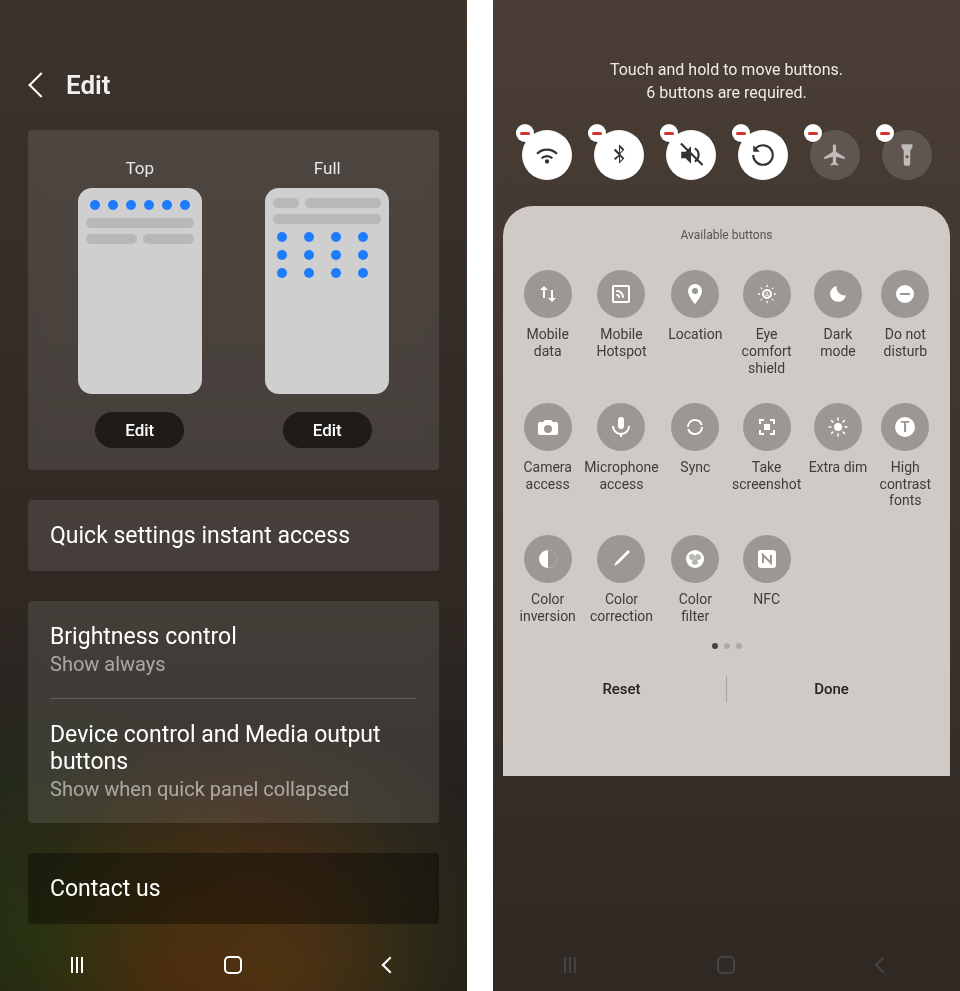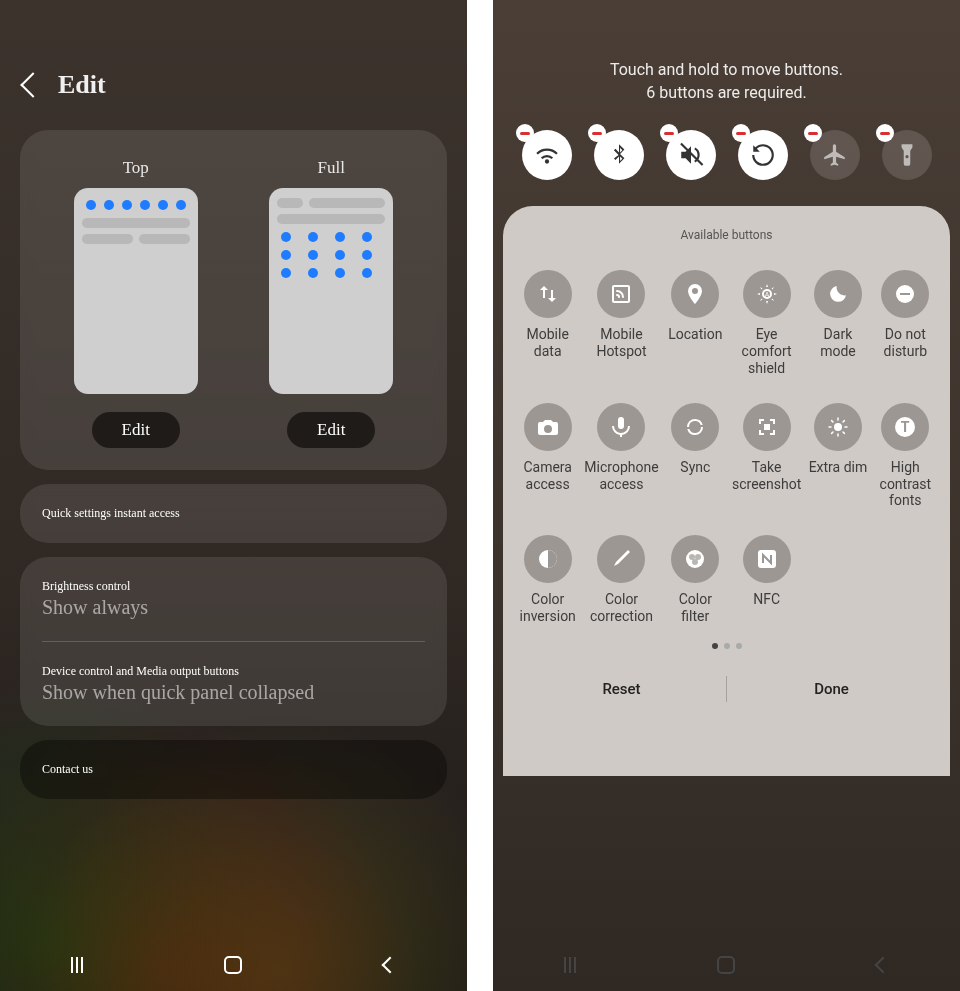--- a/index.html
+++ b/index.html
@@ -10,55 +10,54 @@
   .gap { width: 26px; height: 991px; background: #fff; }
 
   
   .phone.left {
     background:
       radial-gradient(circle at 10% 95%, rgba(0,128,0,0.25), transparent 25%),
       radial-gradient(circle at 35% 98%, rgba(200,0,0,0.25), transparent 25%),
       radial-gradient(circle at 60% 98%, rgba(200,200,0,0.18), transparent 25%),
       linear-gradient(180deg, #3c332d 0%, #2f2823 60%, #1e1a18 100%);
     color: #f0f0f0;
-    padding: 0 20px;
-    font-family: Liberation Serif, serif;
+    padding: 0 28px;
   }
   .phone.right {
     background: linear-gradient(180deg, #4a3e36 0%, #3b322b 60%, #2f2823 100%);
     color: #f0f0f0;
   }
 
   
   .left-header { display: flex; align-items: center; gap: 16px; padding: 70px 0 30px 4px; }
   .back-chevron { width: 18px; height: 18px; border-left: 2.5px solid #fff; border-bottom: 2.5px solid #fff; transform: rotate(45deg); }
   .left-header h1 { font-size: 26px; font-weight: 600; }
 
-  .card { background: rgba(255,255,255,0.10); border-radius: 28px; margin-bottom: 14px; backdrop-filter: blur(6px); }
+  .card { background: rgba(255,255,255,0.10); border-radius: 4px; margin-bottom: 30px; backdrop-filter: blur(6px); }
 
   .previews { display: flex; justify-content: space-around; padding: 28px 18px 22px; }
   .prev-col { display: flex; flex-direction: column; align-items: center; gap: 10px; }
   .prev-label { font-size: 17px; color: #e8e8e8; }
   .prev-phone {
     width: 124px; height: 206px; background: #cfcfcf; border-radius: 14px;
     padding: 10px 8px; display: flex; flex-direction: column; gap: 6px;
   }
   .prev-pill { height: 10px; background: #b8b8b8; border-radius: 5px; }
   .prev-pill.wide { width: 100%; }
   .prev-row { display: flex; gap: 6px; }
   .prev-dots { display: flex; gap: 8px; padding: 2px 4px; }
   .prev-dot { width: 10px; height: 10px; border-radius: 50%; background: #1f7cff; }
   .prev-grid { display: grid; grid-template-columns: repeat(4,1fr); gap: 8px; padding: 2px 4px; }
   .edit-btn {
     margin-top: 8px; padding: 8px 30px; background: #1f1b19; color: #fff;
     border-radius: 20px; font-size: 17px; font-weight: 500;
   }
 
   .list-item { padding: 22px 22px; }
-  .li-title { font-size: 12px; color: #fff; font-weight: 400; }
+  .li-title { font-size: 23px; color: #fff; font-weight: 400; }
   .li-sub { font-size: 20px; color: rgba(255,255,255,0.55); margin-top: 2px; }
   .divider { height: 1px; background: rgba(255,255,255,0.18); margin: 0 22px; }
 
   .card.dark { background: rgba(0,0,0,0.35); }
 
   
   .hint { text-align: center; font-size: 16px; color: rgba(255,255,255,0.9); padding: 58px 30px 18px; line-height: 1.45; }
 
   .toggle-row { display: flex; justify-content: center; gap: 22px; padding: 8px 0 26px; }
   .toggle { position: relative; width: 50px; height: 50px; border-radius: 50%; display: flex; align-items: center; justify-content: center; }

